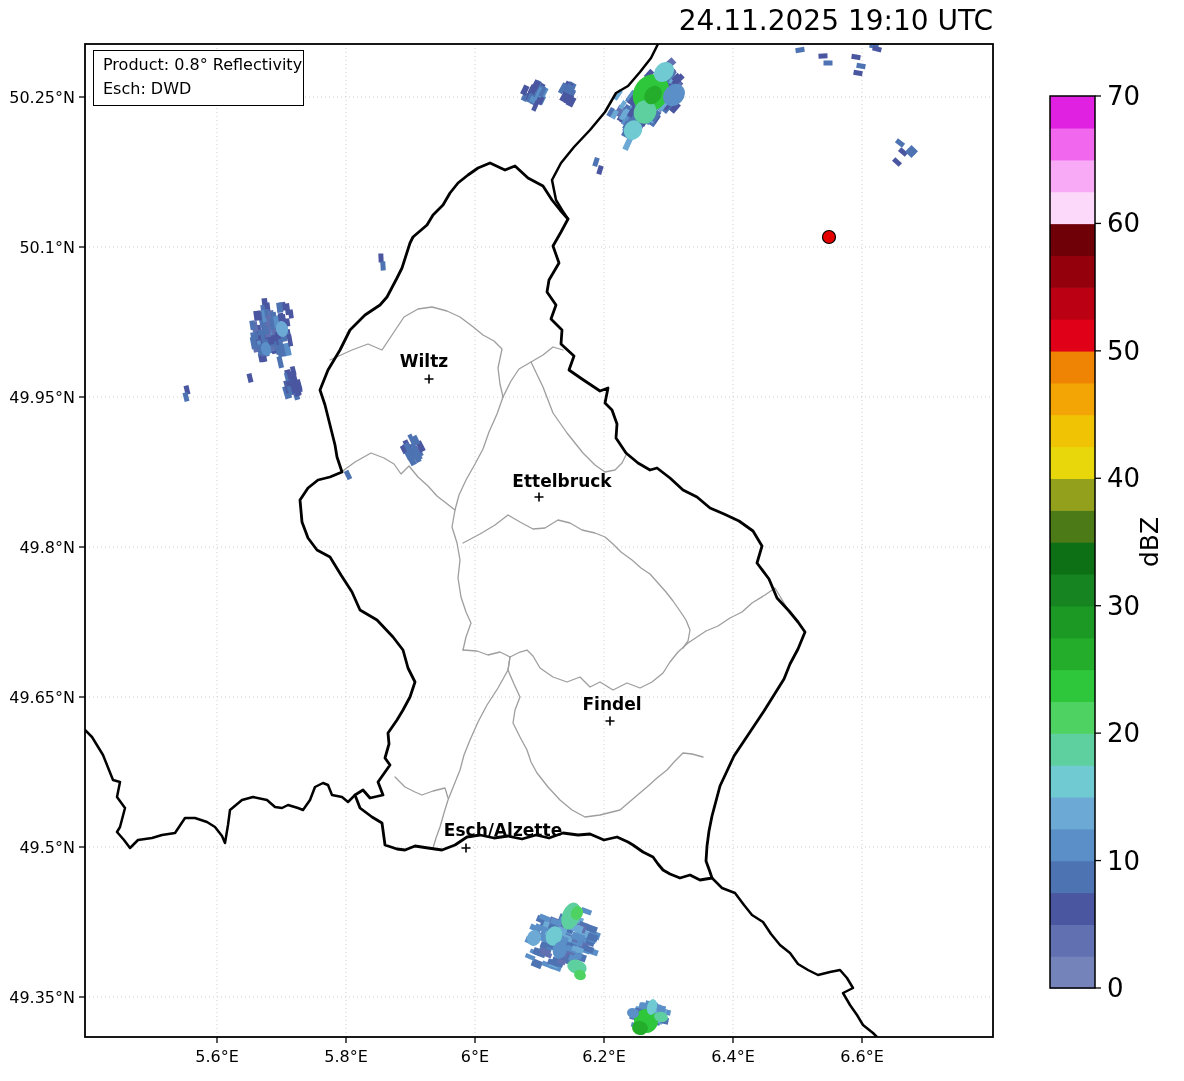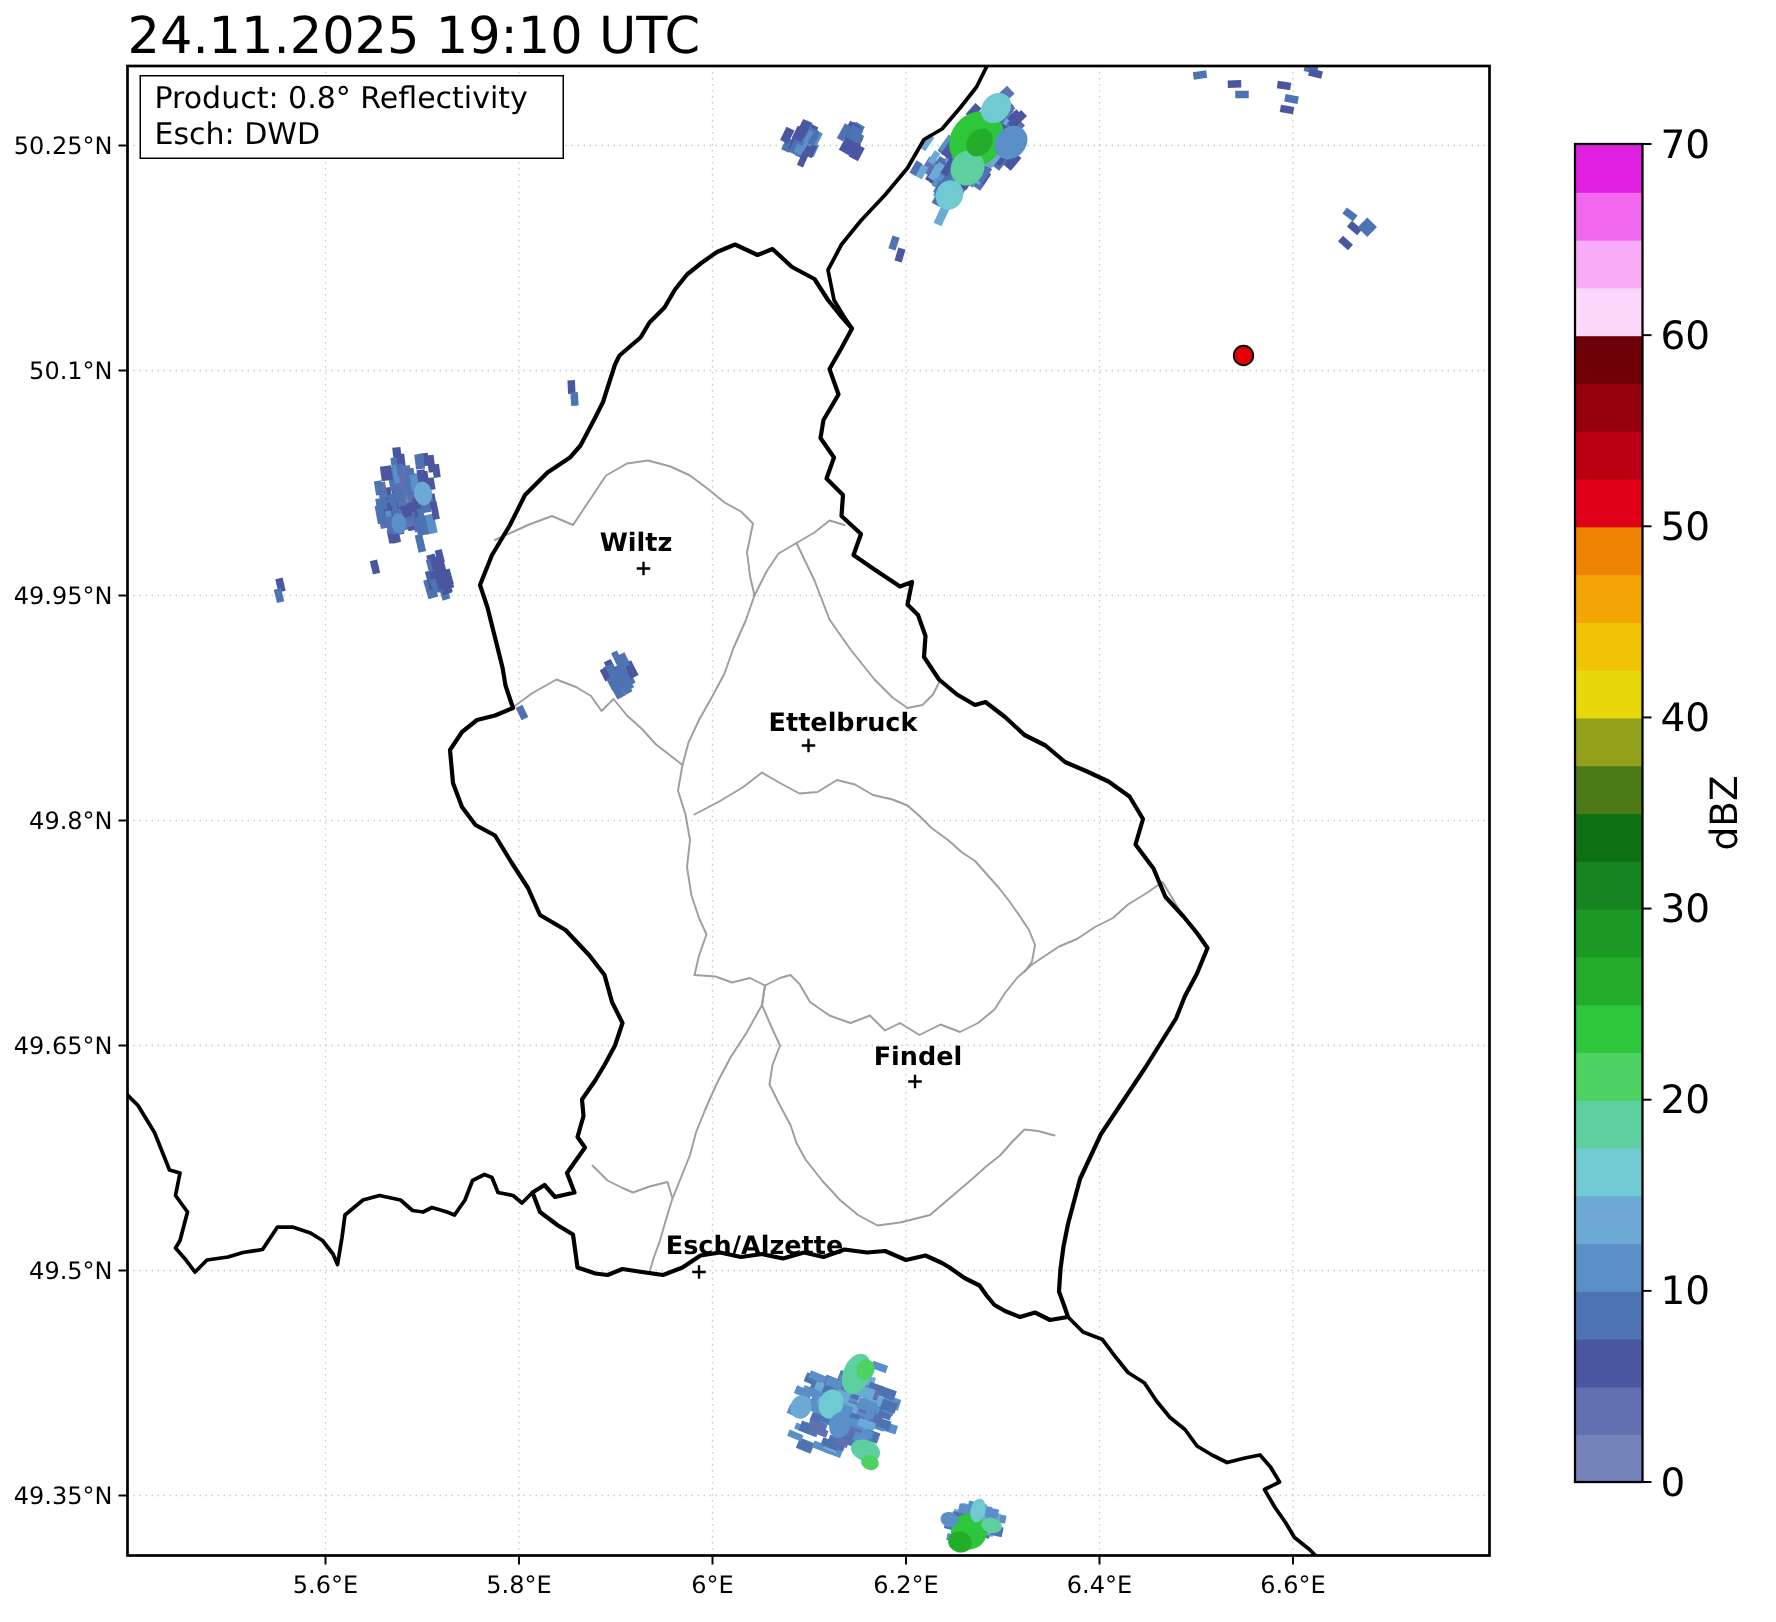--- a/index.html
+++ b/index.html
@@ -1,21 +1,21 @@
 <!DOCTYPE html>
 <html><head>
 <meta charset="utf-8">
 <style>
   html,body{margin:0;padding:0;background:#ffffff;}
   .fig{position:relative;width:1184px;height:1081px;background:#ffffff;
        font-family:"DejaVu Sans","Liberation Sans",sans-serif;overflow:hidden;}
-  .title{position:absolute;left:85px;top:4px;width:908px;text-align:left;
-         font-size:34px;color:#000;}
+  .title{position:absolute;left:85px;top:4px;width:908px;text-align:right;
+         font-size:28px;color:#000;}
   .prodbox{position:absolute;left:93px;top:50px;background:#ffffff;
-           border:1.5px solid #000;padding:2px 23px 4px 9px;font-size:20px;
+           border:1.5px solid #000;padding:2px 1px 4px 9px;font-size:16px;
            line-height:24px;color:#000;white-space:nowrap;}
   svg{position:absolute;left:0;top:0;}
 </style>
 </head>
 <body>
 
 <div class="fig">
   <svg id="map-svg" width="1184" height="1081" viewBox="0 0 1184 1081">
       <defs>
         <clipPath id="mapclip">

